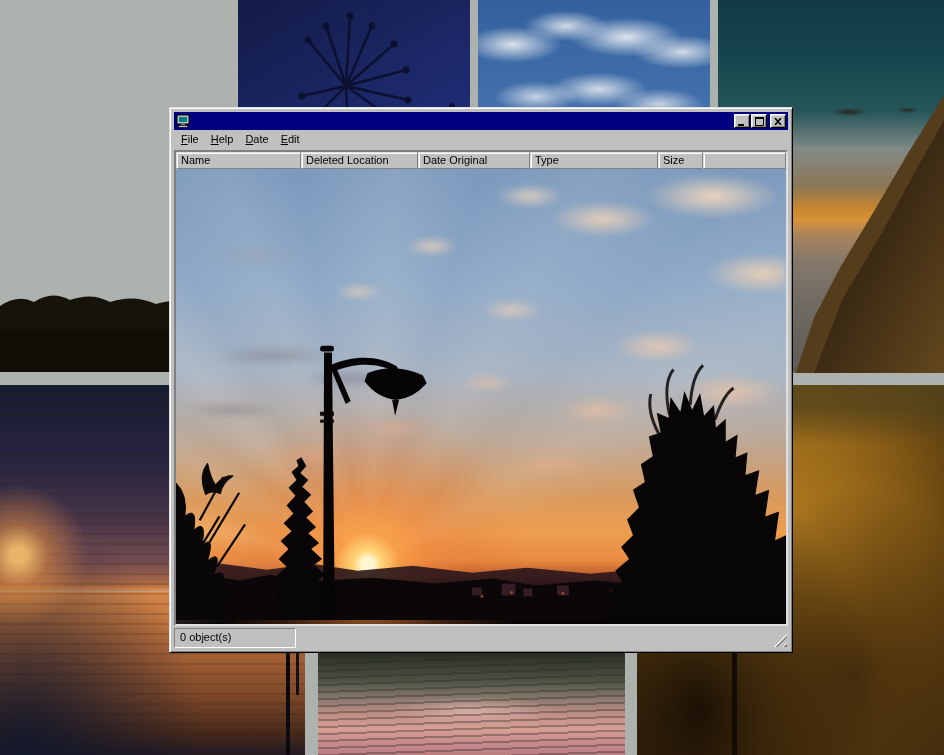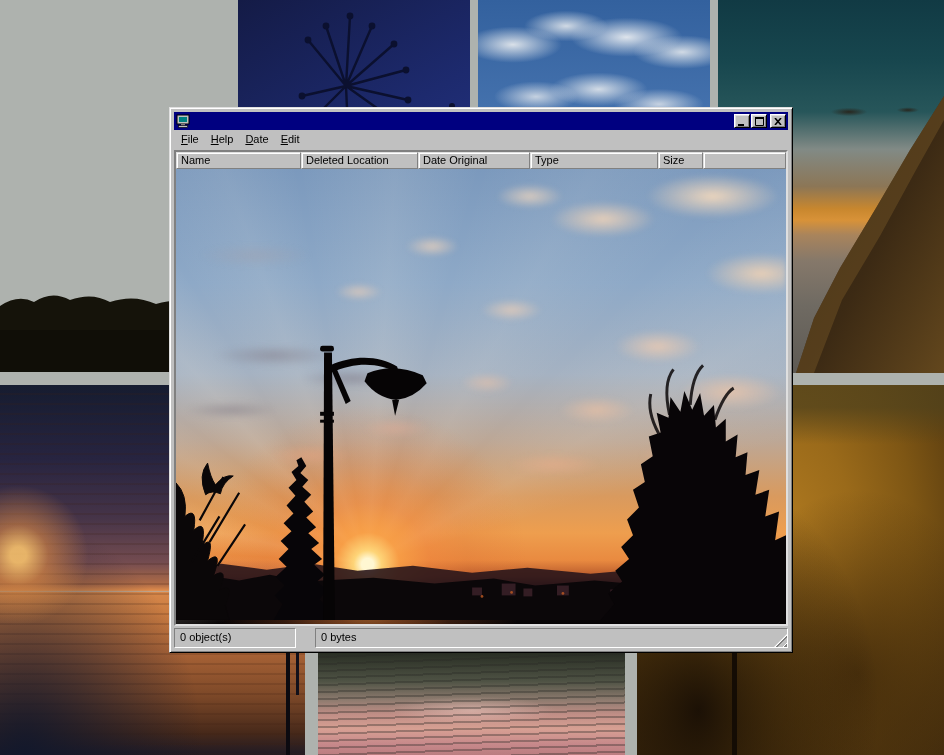--- a/index.html
+++ b/index.html
@@ -118,21 +118,21 @@
       radial-gradient(ellipse 75px 14px at 29% 46%, rgba(126,120,132,.5),  rgba(0,0,0,0) 70%),
       radial-gradient(ellipse 65px 13px at 9% 53%,  rgba(122,116,128,.45), rgba(0,0,0,0) 70%),
       radial-gradient(ellipse 48px 14px at 36% 57%, rgba(216,176,158,.65), rgba(0,0,0,0) 70%),
       radial-gradient(ellipse 58px 15px at 22% 63%, rgba(222,170,140,.7),  rgba(0,0,0,0) 70%),
       radial-gradient(ellipse 66px 16px at 62% 65%, rgba(226,172,138,.7),  rgba(0,0,0,0) 70%),
       radial-gradient(ellipse 62px 17px at 83% 63%, rgba(224,176,146,.7),  rgba(0,0,0,0) 70%); }
   .sunglow { background:radial-gradient(circle at 31.4% 86.9%,
       #fff7d2 0 6px, rgba(255,216,122,.95) 14px, rgba(250,160,70,.8) 32px,
       rgba(242,132,60,.45) 62px, rgba(222,112,52,.22) 100px, rgba(0,0,0,0) 160px); }
 
-  .statusbar { flex:0 0 auto; height:20px; margin-top:2px; display:flex; gap:19px; position:relative; }
+  .statusbar { flex:0 0 auto; height:20px; margin-top:2px; display:flex; gap:3px; position:relative; }
   .status-panel { border:1px solid; border-color:#808080 #fff #fff #808080; font-size:11px; color:#000; padding:2px 5px 0 5px; white-space:nowrap; overflow:hidden; }
   .sp-0 { width:122px; flex:0 0 auto; }
   .sp-1 { flex:1 1 auto; }
   .grip { position:absolute; right:1px; bottom:1px; width:13px; height:13px;
     background:repeating-linear-gradient(135deg, rgba(0,0,0,0) 0 3px, #fff 3px 4px, #808080 4px 6px);
     clip-path:polygon(100% 0, 100% 100%, 0 100%); }
 </style>
 </head>
 <body>
 
@@ -291,17 +291,16 @@
           <path d="M158 205 L172 238 L177 235 L163 203 Z"></path>
           <path d="M194 207 Q221 196 250 209 L254 217 Q241 232 223 234 Q204 232 191 215 Z"></path>
           <path d="M219 234 L222 250 L226 234 Z"></path>
         </g>
       </svg>
     </div>
   </div>
 
   <div class="statusbar">
     <div class="status-panel sp-0">0 object(s)</div>
-    <div class="status-panel sp-1">0 bytes</div>
     <div class="grip"></div>
   </div>
 
 </div>
 
 </body></html>

